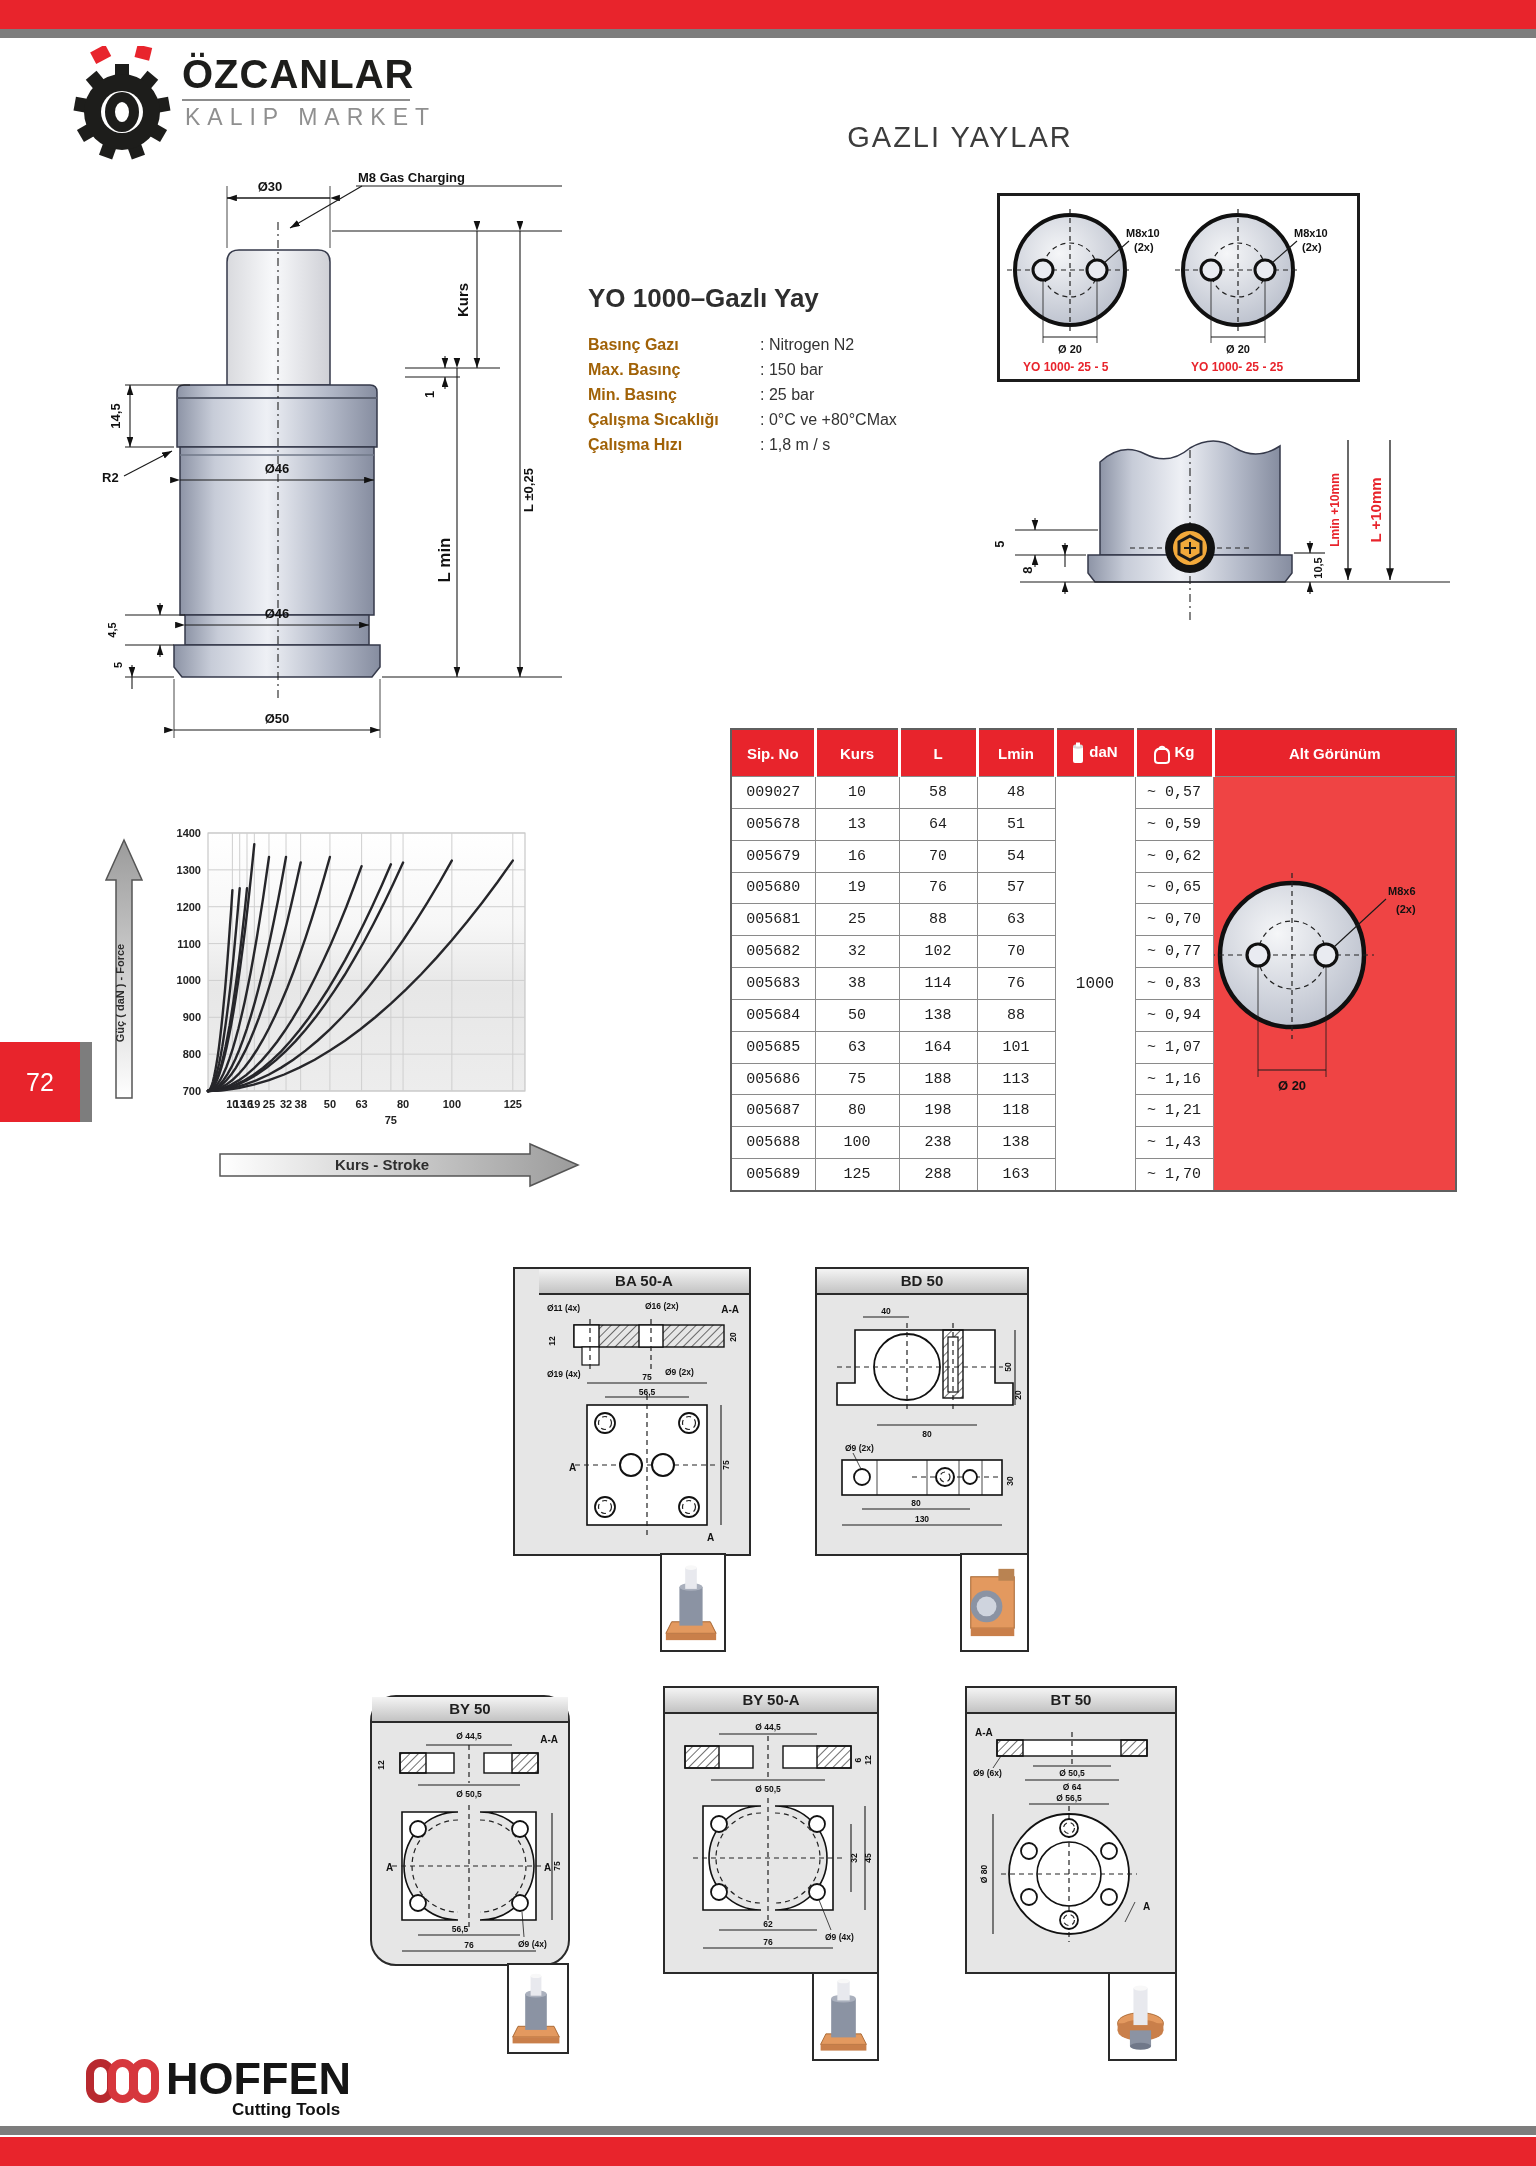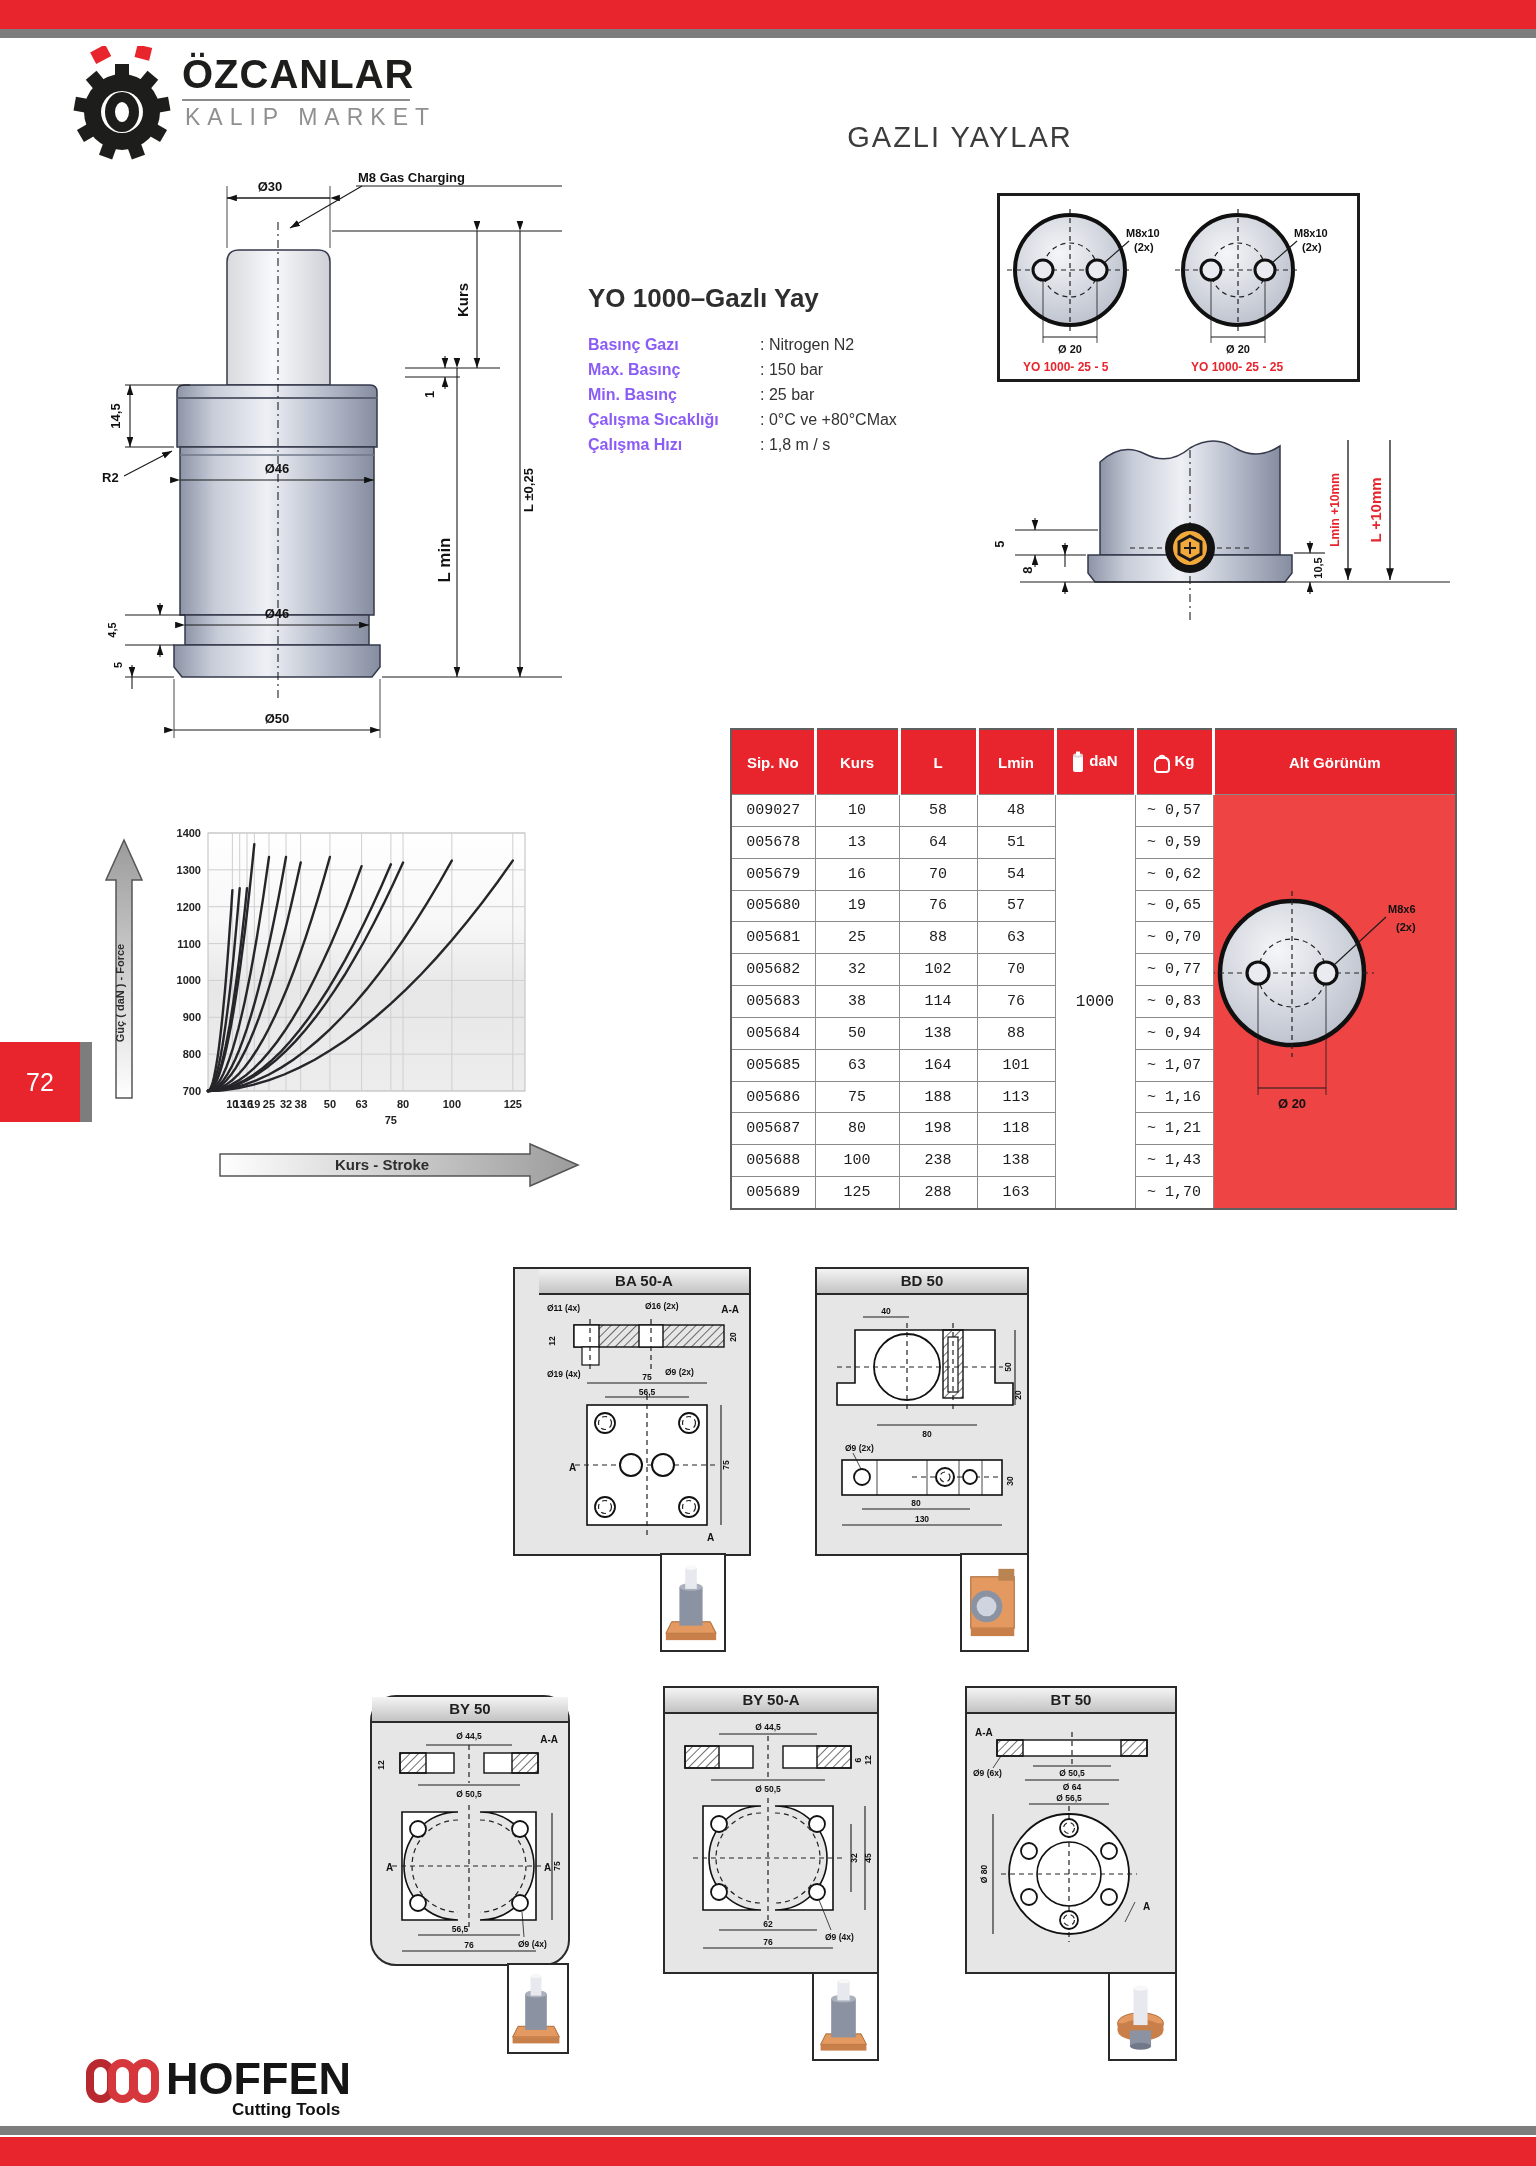--- a/index.html
+++ b/index.html
@@ -11,27 +11,27 @@
   .bar-gray{left:0;width:1536px;height:9px;background:#7d7d7d;}
   
   .brand-name{left:182px;top:52px;font-size:40px;font-weight:800;color:#1d1d1b;letter-spacing:1px;}
   .brand-rule{left:182px;top:99px;width:228px;height:2px;background:#8d8d8d;}
   .brand-sub{left:185px;top:104px;font-size:23px;color:#8f8f8f;letter-spacing:7px;font-weight:500;}
   .page-title{left:800px;top:76px;width:320px;text-align:center;font-size:29px;color:#3c3c3c;letter-spacing:2px;font-weight:500;margin-top:45px;}
   
   .prod-title{left:588px;top:283px;font-size:26px;font-weight:700;color:#2e2e2e;}
   .spec-table{left:588px;top:332px;font-size:16px;}
   .spec-row{display:flex;line-height:25px;}
-  .spec-label{width:172px;font-weight:700;color:#8b5cf6;}
+  .spec-label{width:172px;font-weight:700;color:#a16207;}
   .spec-value{color:#333;}
   
   .data-table{left:730px;top:728px;}
   table.t{border-collapse:collapse;table-layout:fixed;border:2px solid #5f5f5f;}
   table.t th{background:#e8242c;color:#fff;font-size:15px;font-weight:700;height:46px;
-             border-left:3px solid #fff;padding:9px;text-align:center;vertical-align:middle;}
+             border-left:3px solid #fff;padding:0;text-align:center;vertical-align:middle;}
   table.t th:first-child{border-left:none;}
   table.t td{border:1.6px solid #8a8a8a;height:30px;padding:0;text-align:center;
              font-family:"Liberation Mono",monospace;font-size:15px;color:#1c1c1c;}
   table.t td.dan-cell{font-size:16px;}
   table.t td.alt-cell{vertical-align:top;background:#ef4444;}
   .hdr-ic{display:inline-block;vertical-align:middle;margin-right:5px;}
   
   .page-tab{left:0;top:1042px;width:80px;height:80px;background:#e8242c;color:#fff;
             font-size:25px;display:flex;align-items:center;justify-content:center;}
   .page-tab-strip{left:80px;top:1042px;width:12px;height:80px;background:#7d7d7d;}

